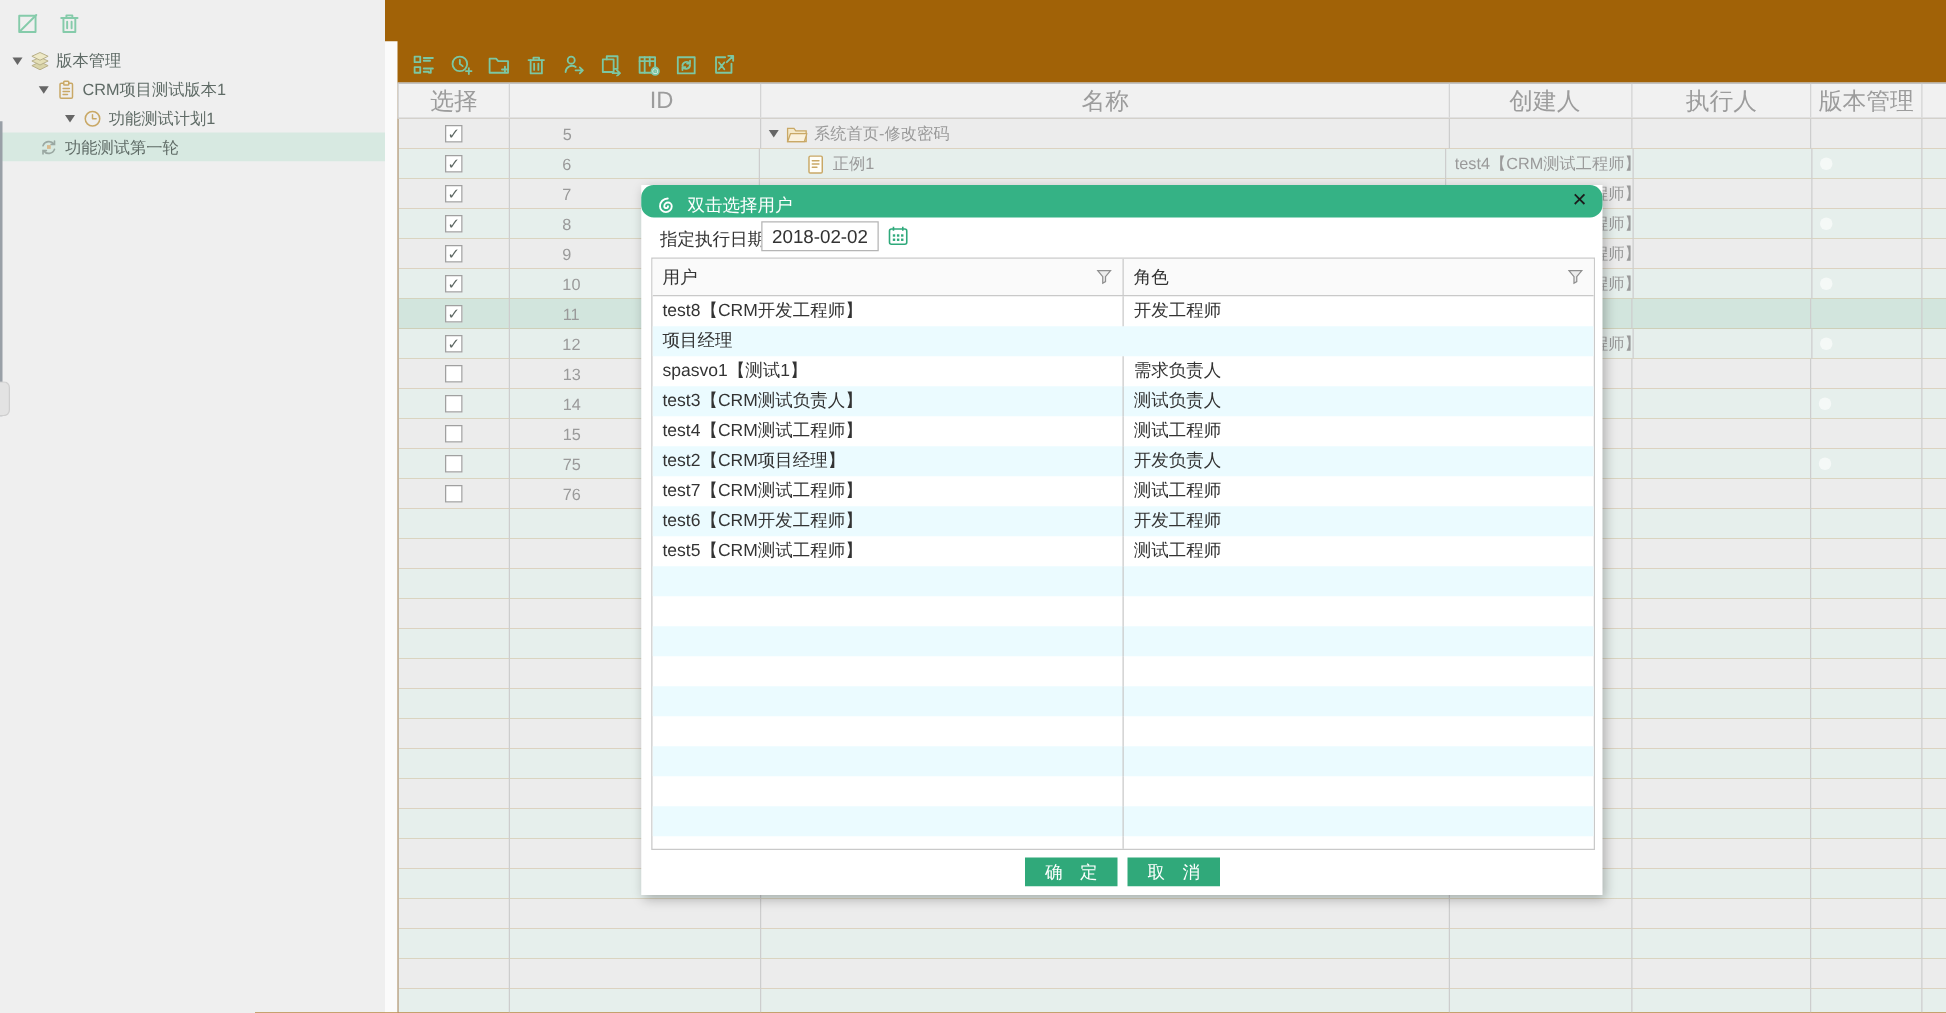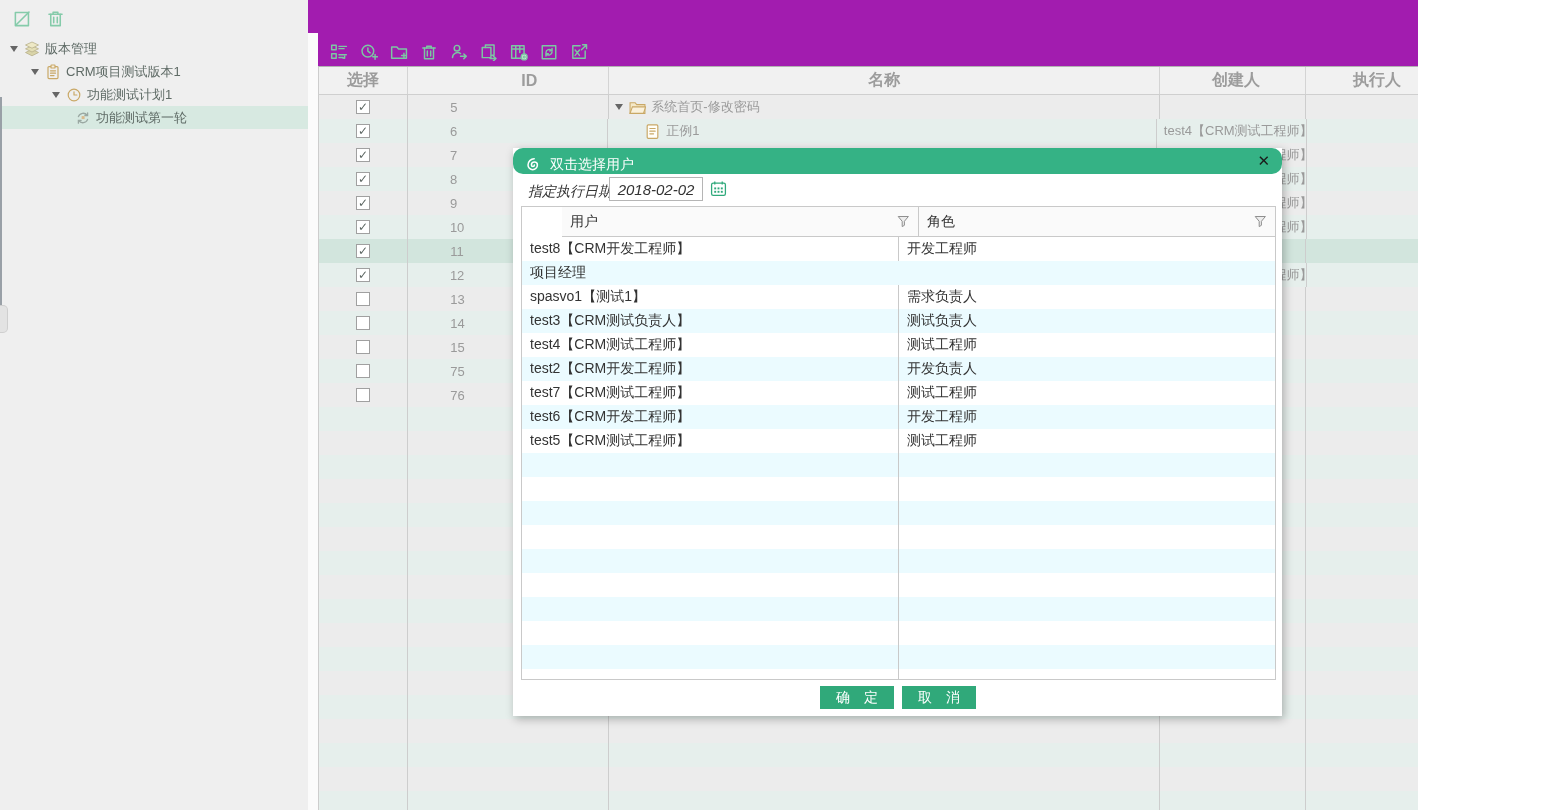--- a/index.html
+++ b/index.html
@@ -1,17 +1,17 @@
 <!DOCTYPE html>
 <html style="--accent: #35b285; --btn: #30a97a;"><head>
 <meta charset="utf-8">
 <style>
   html,body{margin:0;padding:0;}
   body{font-family:"Liberation Sans","DejaVu Sans",sans-serif;}
-  .page{position:relative;width:1418px;height:810px;background:#a21caf;overflow:hidden;
+  .page{position:relative;width:1557px;height:810px;background:#a16207;overflow:hidden;
         -webkit-font-smoothing:antialiased;}
   .icon{display:inline-block;line-height:0;}
   .icon svg{display:block;}
 
   
   .sidebar{position:absolute;left:0;top:0;width:308px;height:810px;background:#efefef;}
   .side-toolbar{position:absolute;left:13px;top:9px;display:flex;gap:14px;}
   .side-toolbar .icon{width:19px;height:19px;color:#85cbaa;cursor:pointer;}
   .tree{position:absolute;left:0;top:37px;width:308px;}
   .tree-row{height:23px;display:flex;align-items:center;color:#5f6b66;font-size:13px;cursor:pointer;white-space:nowrap;}
@@ -27,22 +27,22 @@
   .v-strip{position:absolute;left:308px;top:33px;width:10px;height:777px;background:#fbfbfb;cursor:col-resize;}
 
   
   .main-toolbar{position:absolute;left:330px;top:43px;display:flex;gap:12px;}
   .main-toolbar .icon{width:18px;height:18px;color:#7cc7a3;cursor:pointer;}
 
   
   .grid-header{position:absolute;left:318px;top:66px;width:1239px;height:29px;display:flex;
                background:#f1f1f1;border-top:1px solid #b2b2b2;border-bottom:1px solid #cfcfcf;
                border-left:1px solid #cdcdcd;box-sizing:border-box;}
-  .gh-cell{display:flex;align-items:center;justify-content:center;font-size:16px;color:#9c9c9c;
-           border-right:1px solid #d4d4d4;box-sizing:border-box;height:100%;font-weight:bold;}
+  .gh-cell{display:flex;align-items:center;justify-content:center;font-size:19px;color:#9c9c9c;
+           border-right:1px solid #d4d4d4;box-sizing:border-box;height:100%;}
   .gh-cell:last-child{border-right:none;}
   .grid-body{position:absolute;left:318px;top:95px;width:1239px;height:715px;overflow:hidden;
              border-left:1px solid #cdcdcd;box-sizing:border-box;}
   .g-row{height:24px;display:flex;}
   .g-row.band-a{background:#ececec;}
   .g-row.band-b{background:#e6efec;}
   .g-row.sel{background:#d2e5dd;}
   .g-cell{height:24px;border-right:1px solid #cdcdcd;box-sizing:border-box;display:flex;
           align-items:center;font-size:13px;color:#9a9a9a;overflow:visible;white-space:nowrap;}
   .c0{width:92px;justify-content:center;}
@@ -60,29 +60,29 @@
 
   
   .dialog{position:absolute;left:513px;top:148px;width:769px;height:568px;background:#fff;z-index:10;
           box-shadow:2px 3px 9px rgba(0,0,0,0.28);}
   .dlg-header{position:absolute;left:0;top:0;width:100%;height:26px;background:var(--accent,#35b285);
               display:flex;align-items:flex-end;cursor:move;border-radius:10px;}
   .dlg-header .icon{width:18px;height:18px;margin-left:11px;}
   .dlg-title{color:#fff;font-size:14px;margin-left:8px;}
   .dlg-close{position:absolute;right:12px;top:3px;font-size:15px;font-weight:bold;color:#1b1b1b;
              cursor:pointer;line-height:20px;}
-  .dlg-daterow{position:absolute;left:0;top:26px;width:100%;height:32px;font-style:italic;}
+  .dlg-daterow{position:absolute;left:0;top:26px;width:100%;height:32px;}
   .dlg-label{position:absolute;left:15px;top:9px;font-size:14px;color:#333;}
   .date-input{position:absolute;left:96px;top:3px;width:94px;height:24px;border:1px solid #b5b5b5;
               background:#fff;box-sizing:border-box;display:flex;align-items:center;justify-content:center;
               font-size:15px;color:#333;cursor:text;text-align:right;}
   .cal-ic{position:absolute;left:197px;top:6px;width:17px;height:17px;color:#2fa97b;cursor:pointer;}
   .dlg-table{position:absolute;left:8px;top:58px;width:755px;height:474px;border:1px solid #c9c9c9;
              box-sizing:border-box;overflow:hidden;background:#fff;}
-  .dlg-thead{height:30px;display:flex;background:#fafafa;border-bottom:1px solid #c9c9c9;box-sizing:border-box;margin-left:40px;}
+  .dlg-thead{height:30px;display:flex;background:#fafafa;border-bottom:1px solid #c9c9c9;box-sizing:border-box;}
   .dlg-th{display:flex;align-items:center;font-size:14px;color:#333;padding-left:8px;position:relative;
           box-sizing:border-box;height:100%;}
   .dlg-th.u{width:377px;border-right:1px solid #c9c9c9;}
   .dlg-th.r{width:376px;}
   .dlg-th .icon{position:absolute;right:8px;top:8px;width:13px;height:13px;cursor:pointer;}
   .dlg-row{height:24px;display:flex;cursor:pointer;}
   .dlg-row.alt{background:#ebfbff;}
   .dlg-cell{display:flex;align-items:center;font-size:14px;color:#333;padding-left:8px;
             box-sizing:border-box;height:100%;white-space:nowrap;overflow:hidden;}
   .dlg-cell.u{width:377px;border-right:1px solid #c9c9c9;}
@@ -143,21 +143,21 @@
         <div class="tree-row" style="padding-left: 52px;">
           <span class="tri"></span>
           <span class="icon tree-ic">
             <svg viewBox="0 0 16 16" width="100%" height="100%" fill="none" stroke="#c9a866" stroke-width="1.2" stroke-linecap="round" stroke-linejoin="round">
               <circle cx="8" cy="8" r="5.8"></circle>
               <path d="M8 8 V4.8 M8 8 h2.9"></path>
             </svg>
           </span>
           <span>功能测试计划1</span>
         </div>
-        <div class="tree-row selected" style="padding-left: 75px;">
+        <div class="tree-row selected" style="padding-left: 31px;">
           <span class="icon tree-ic">
             <svg viewBox="0 0 16 16" width="100%" height="100%" fill="none" stroke-linecap="round">
               <path d="M3.4 6.6 a5 5 0 0 1 8.8 -1.2 m0.4 -2.6 v2.7 h-2.7" stroke="#9aa8a2" stroke-width="1.3"></path>
               <path d="M12.6 9.4 a5 5 0 0 1 -8.8 1.2 m-0.4 2.6 v-2.7 h2.7" stroke="#9aa8a2" stroke-width="1.3"></path>
               <rect x="6.6" y="6.1" width="3" height="3" fill="#d9b98c"></rect>
             </svg>
           </span>
           <span>功能测试第一轮</span>
         </div>
       </div>
@@ -643,21 +643,21 @@
           </div>
           <div class="dlg-row alt">
             <div class="dlg-cell u">test3【CRM测试负责人】</div>
             <div class="dlg-cell r">测试负责人</div>
           </div>
           <div class="dlg-row">
             <div class="dlg-cell u">test4【CRM测试工程师】</div>
             <div class="dlg-cell r">测试工程师</div>
           </div>
           <div class="dlg-row alt">
-            <div class="dlg-cell u">test2【CRM开发工程师】</div>
+            <div class="dlg-cell u">test2【CRM项目经理】</div>
             <div class="dlg-cell r">开发负责人</div>
           </div>
           <div class="dlg-row">
             <div class="dlg-cell u">test7【CRM测试工程师】</div>
             <div class="dlg-cell r">测试工程师</div>
           </div>
           <div class="dlg-row alt">
             <div class="dlg-cell u">test6【CRM开发工程师】</div>
             <div class="dlg-cell r">开发工程师</div>
           </div>

